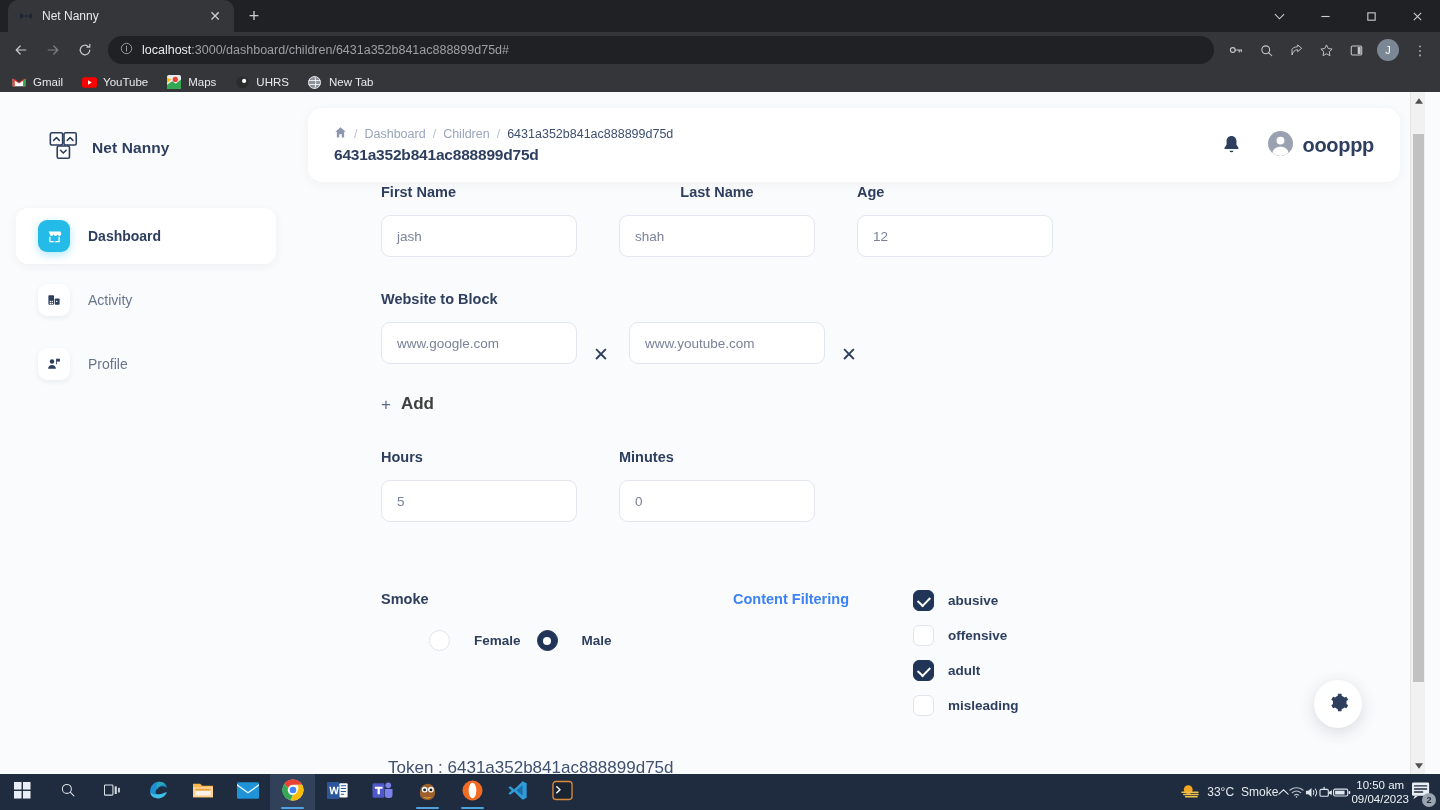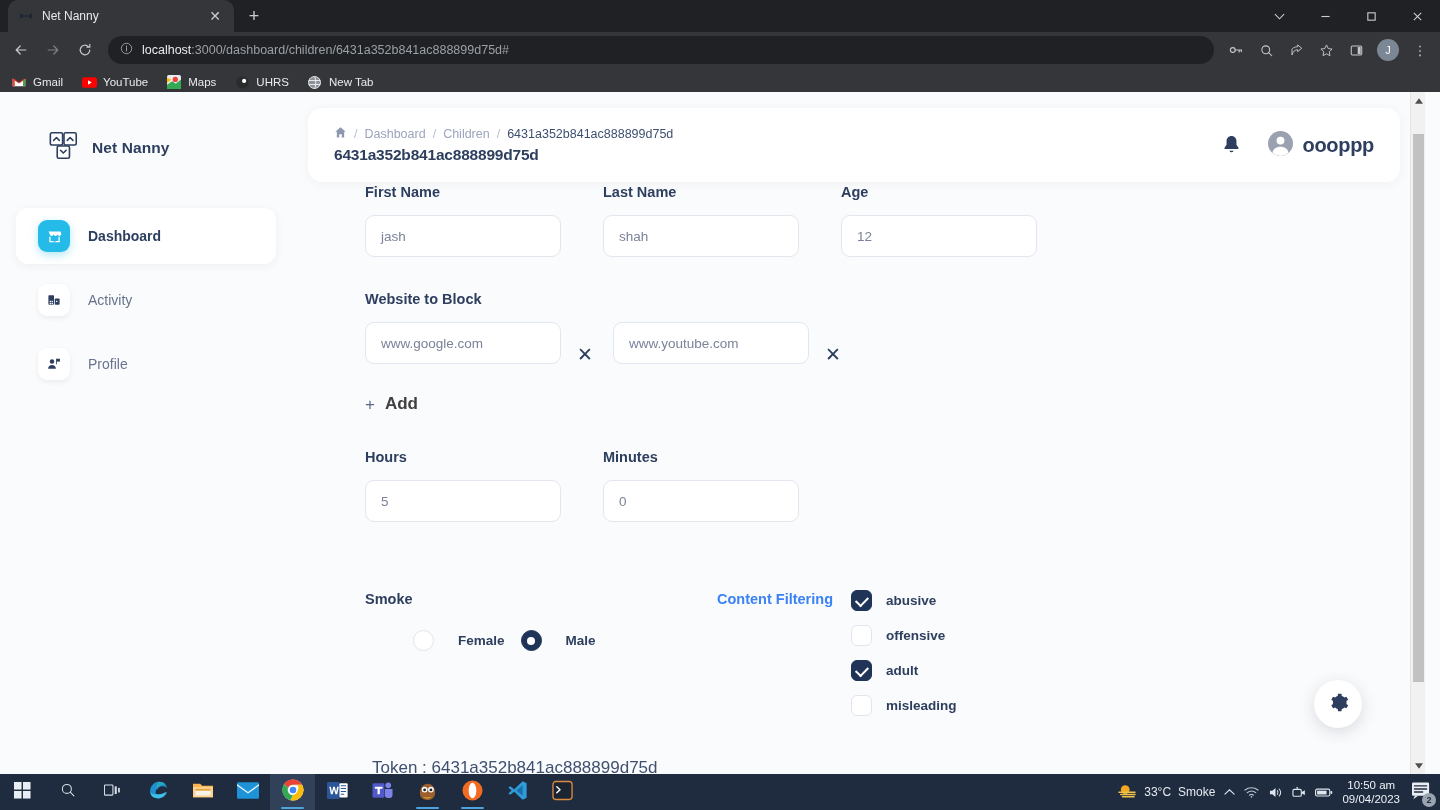--- a/index.html
+++ b/index.html
@@ -101,31 +101,31 @@
   }
   .crumbs { display:flex; align-items:center; gap:7px; font-size:12.5px; color:#9aa4bb; }
   .crumbs .sep { color:#b9c0d0; }
   .crumb-last { color:#3d4f70; }
   .page-title { font-size:15.5px; font-weight:bold; color:#2d3e5e; margin-top:4px; letter-spacing:-0.2px;}
   .hdr-right { display:flex; align-items:center; gap:26px; }
   .bell { color:#2d3e5e; font-size:20px; cursor:pointer; display:flex; }
   .userbox { display:flex; align-items:center; gap:9px; cursor:pointer;}
   .username { font-size:20px; font-weight:bold; color:#2d3e5e; letter-spacing:-0.3px;}
 
-  .form { position:absolute; left:16px; top:92px; width:1092px; }
+  .form { position:absolute; left:32px; top:92px; width:1092px; }
 
   .field-label { font-size:14.5px; font-weight:bold; color:#2d3e5e; }
   .input {
     height:42px; border:1px solid #e3e6ee; border-radius:9px; background:#fff;
     display:flex; align-items:center; padding:0 15px; font-size:13.5px; color:#7b8299;
     cursor:text;
   }
 
   .row-names { display:flex; gap:42px; padding-left:57px; }
-  .col-first { width:196px; } .col-last { width:196px; } .col-age { width:196px; }
+  .col-first { width:196px; } .col-last { width:196px;text-align:center; } .col-age { width:196px; }
   .row-names .field-label { margin-bottom:15px; display:block; }
 
   .block-section { padding-left:57px; margin-top:33px; }
   .block-inputs { display:flex; align-items:center; gap:20px; margin-top:14px; }
   .block-pair { display:flex; align-items:flex-end; gap:16px; }
   .block-pair .input { width:196px; }
   .xbtn { font-size:19px; color:#2d3e5e; cursor:pointer; line-height:1; font-weight:300;}
   .add-btn { display:flex; align-items:center; gap:10px; margin-top:30px; cursor:pointer; width:fit-content;}
   .add-plus { font-size:17px; color:#5c6b8a; line-height:1; font-weight:300;}
   .add-label { font-size:17px; font-weight:bold; color:#404040;}
@@ -142,21 +142,21 @@
     width:21px;height:21px;border-radius:50%;border:1.6px solid #dfe3ec;background:#fff; flex:0 0 auto;
     display:flex;align-items:center;justify-content:center;
   }
   .radio.on { background:#203458; border-color:#203458; }
   .radio.on::after { content:''; width:8px;height:8px;border-radius:50%;background:#fff; }
   .radio-label { font-size:13.5px; font-weight:bold; color:#2d3e5e;}
 
   .filter-col { display:flex; gap:18px; }
   .filter-title { font-size:14.5px; font-weight:bold; color:#3b82f6; white-space:nowrap; padding-top:1px;}
   .filter-list { display:flex; flex-direction:column; gap:14px; }
-  .filter-opt { display:flex; align-items:center; gap:14px; cursor:pointer; }
+  .filter-opt { display:flex; align-items:center; gap:14px; cursor:pointer;margin-left:46px; }
   .cbx {
     width:21px;height:21px;border-radius:6px;border:1.6px solid #e1e4ec;background:#fff;flex:0 0 auto;
     display:flex;align-items:center;justify-content:center;
   }
   .cbx.on { background:#203458; border-color:#203458; }
   .cbx.on::after {
     content:''; width:5.5px; height:10px; border:solid #fff; border-width:0 2.2px 2.2px 0;
     transform: rotate(44deg); margin-top:-2px;
   }
   .cbx-label { font-size:13.5px; font-weight:bold; color:#2d3e5e; }
@@ -173,21 +173,21 @@
   .taskbar {
     position:absolute; left:0; bottom:0; width:1440px; height:36px; background:#1f2b3e;
     display:flex; align-items:center; justify-content:space-between;
   }
   .tb-left { display:flex; align-items:center; height:36px; }
   .tb-item {
     width:45px;height:36px;display:flex;align-items:center;justify-content:center;position:relative;cursor:pointer;
   }
   .tb-item.running::after{content:'';position:absolute;bottom:1px;left:11px;width:23px;height:2.5px;background:#4ea3dd;border-radius:2px;}
   .tb-item.active { background:#31415a; }
-  .tb-right { display:flex; align-items:center; gap:9px; padding-right:8px; height:36px; }
+  .tb-right { display:flex; align-items:center; gap:0; padding-right:8px; height:36px; }
   .tray-weather { display:flex; align-items:center; gap:7px; color:#e6eaf0; font-size:12px; cursor:pointer; }
   .tray-ic { color:#dfe5ee; font-size:12px; cursor:pointer; display:flex; align-items:center;}
   .tray-clock { color:#eef2f7; font-size:11.5px; line-height:1.25; text-align:center; cursor:pointer;}
   .tray-badge { position:relative; cursor:pointer; margin-left:2px; }
   .tray-badge .cnt {
     position:absolute; right:-4px; bottom:-3px; width:14px;height:14px;border-radius:50%;
     background:#9aa3b0; color:#1f2b3e; font-size:9px; display:flex;align-items:center;justify-content:center;
     font-weight:bold;
   }
 </style>

